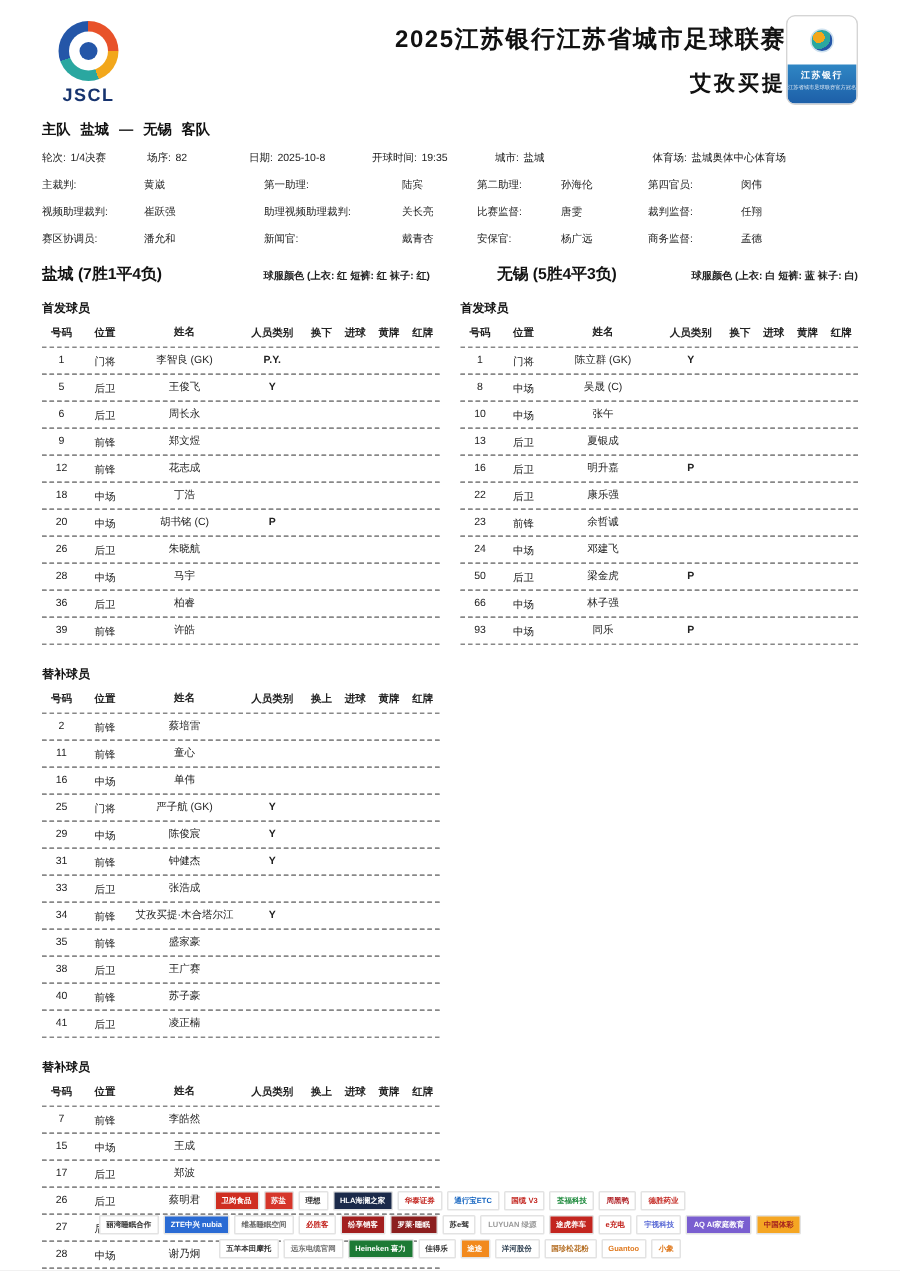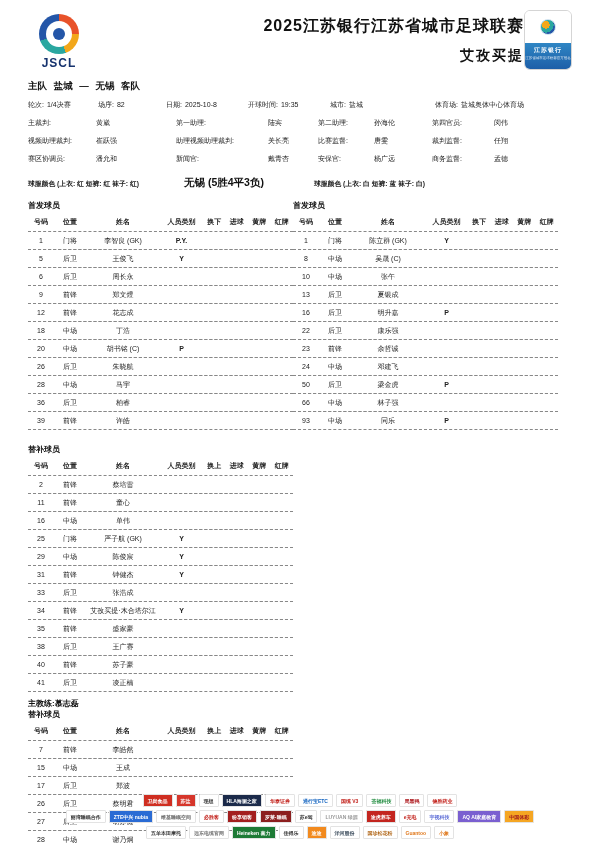--- a/index.html
+++ b/index.html
@@ -39,21 +39,21 @@
   .off-lbl { text-align:left; }
   .off-val { text-align:left; }
 
   
   .teamrow { margin-top:12px; display:flex; align-items:baseline; }
   .team-name { font-size:10.5px; font-weight:bold; color:#111; white-space:nowrap; }
   .kit { font-size:6.8px; font-weight:bold; color:#222; white-space:nowrap; }
   .tr-home-name{width:148px} .tr-home-kit{width:156px} .tr-away-name{width:130px} .tr-away-kit{flex:1; text-align:left;}
 
   
-  .tables { display:flex; gap:0; margin-top:10px; }
+  .tables { display:flex; gap:14px; margin-top:10px; }
   .tcol { width:265px; }
   .sec-title { font-size:8px; font-weight:bold; color:#111; margin-bottom:6px; }
   .phead, .prow { display:flex; align-items:center; font-size:7px; color:#222; }
   .phead { font-weight:bold; padding-bottom:5px; }
   .prow { border-top:1px dashed #888; border-bottom:1px dashed #888; min-height:19px; margin-top:-1px; }
   .c-no{width:26px; text-align:center;} .c-pos{width:32px; text-align:center;}
   .c-name{width:74px; text-align:center; line-height:1.3;} .c-cat{width:43px; text-align:center; font-weight:bold;}
   .c-s1,.c-s2,.c-s3,.c-s4{width:22.5px; text-align:center;}
   .coach { font-size:8px; font-weight:bold; color:#111; margin-top:6px; }
   .subs-block { margin-top:14px;flex-direction:column; }
@@ -142,20 +142,21 @@
       <div class="off-val">潘允和</div>
       <div class="off-lbl">新闻官:</div>
       <div class="off-val">戴青杏</div>
       <div class="off-lbl">安保官:</div>
       <div class="off-val">杨广远</div>
       <div class="off-lbl">商务监督:</div>
       <div class="off-val">孟德</div>
     </div>
 
   <div class="teamrow">
+    <div class="team-name tr-home-name">盐城 (7胜1平4负)</div>
     <div class="kit tr-home-kit">球服颜色 (上衣: 红 短裤: 红 袜子: 红)</div>
     <div class="team-name tr-away-name">无锡 (5胜4平3负)</div>
     <div class="kit tr-away-kit">球服颜色 (上衣: 白 短裤: 蓝 袜子: 白)</div>
   </div>
 
   <div class="tables">
     <div class="tcol">
       <div class="sec-title">首发球员</div>
       <div class="phead" id="home-starters-head">
           <span class="c-no">号码</span>
@@ -535,21 +536,20 @@
             <span class="c-no">41</span>
             <span class="c-pos">后卫</span>
             <span class="c-name">凌正楠</span>
             <span class="c-cat"></span>
             <span class="c-s1"></span>
             <span class="c-s2"></span>
             <span class="c-s3"></span>
             <span class="c-s4"></span>
           </div>
         </div>
-      <div class="coach">主教练:慕志磊</div>
     </div>
     <div class="tcol">
       <div class="sec-title">替补球员</div>
       <div class="phead" id="away-subs-head">
           <span class="c-no">号码</span>
           <span class="c-pos">位置</span>
           <span class="c-name">姓名</span>
           <span class="c-cat">人员类别</span>
           <span class="c-s1">换上</span>
           <span class="c-s2">进球</span>

